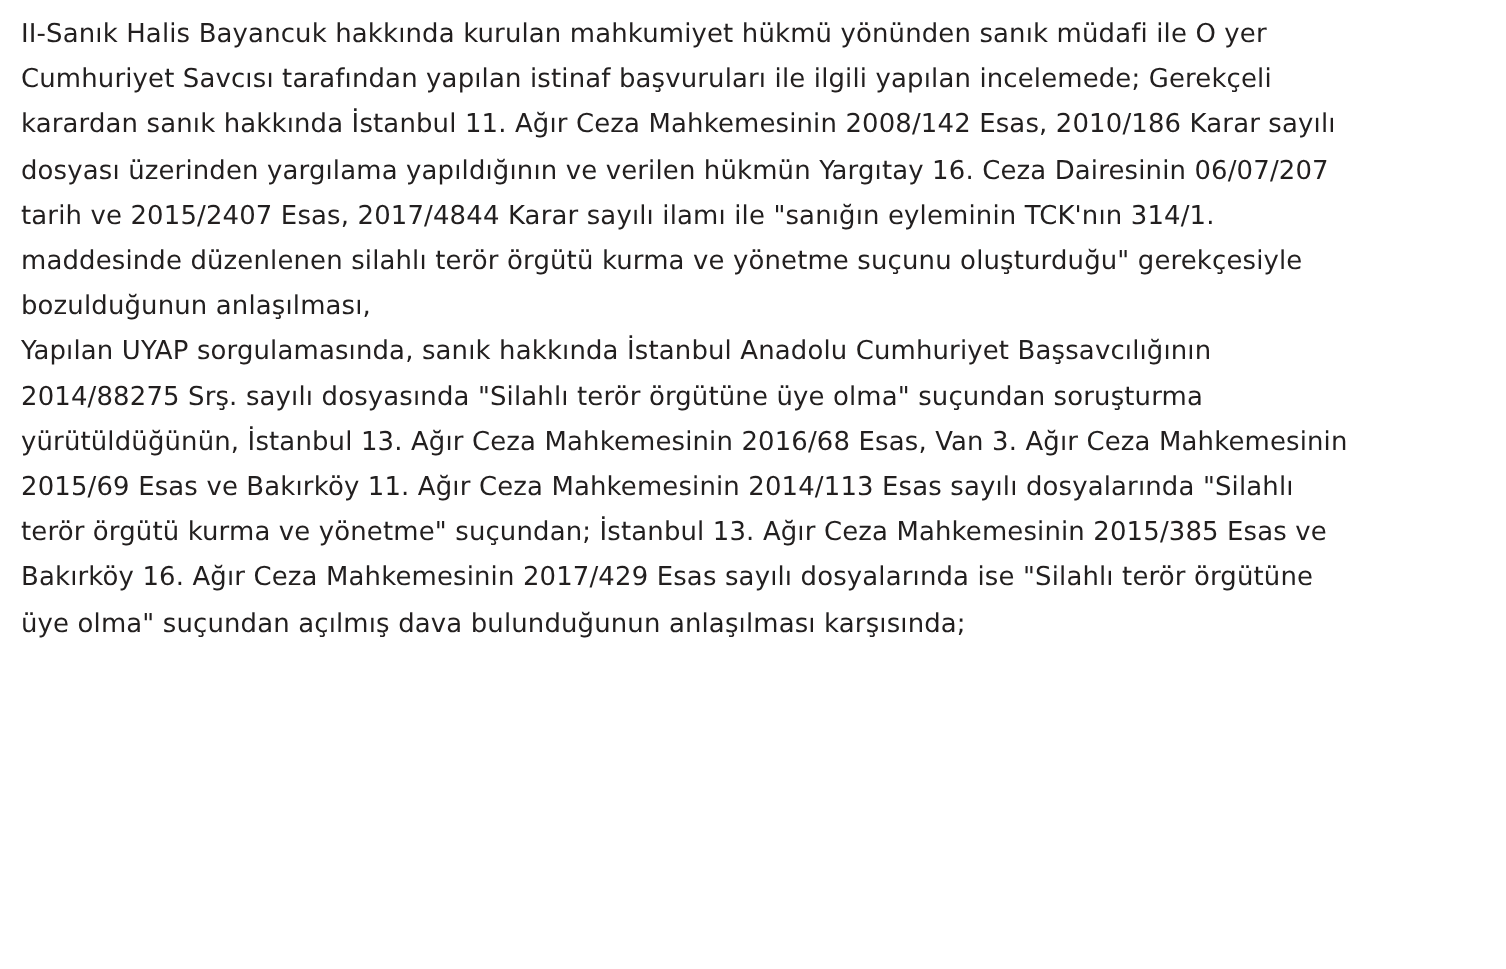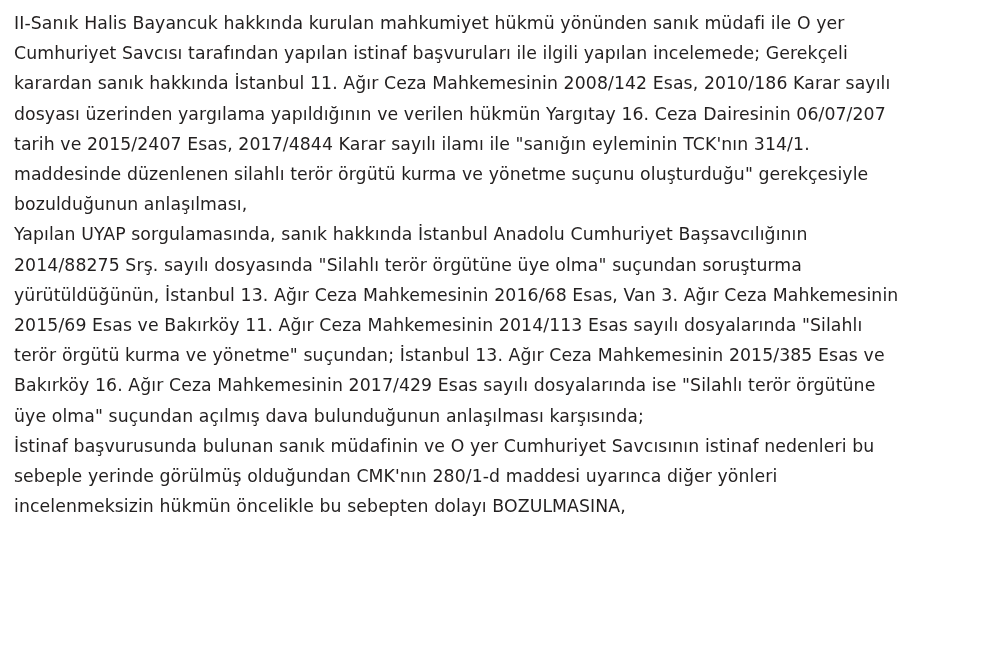--- a/index.html
+++ b/index.html
@@ -32,15 +32,14 @@
     padding: 0;
   }
 </style>
 </head>
 <body>
 
 <div class="page">
   <div class="doc-body">
     <p class="para">II-Sanık Halis Bayancuk hakkında kurulan mahkumiyet hükmü yönünden sanık müdafi ile O yer Cumhuriyet Savcısı tarafından yapılan istinaf başvuruları ile ilgili yapılan incelemede; Gerekçeli karardan sanık hakkında İstanbul 11. Ağır Ceza Mahkemesinin 2008/142 Esas, 2010/186 Karar sayılı dosyası üzerinden yargılama yapıldığının ve verilen hükmün Yargıtay 16. Ceza Dairesinin 06/07/207 tarih ve 2015/2407 Esas, 2017/4844 Karar sayılı ilamı ile "sanığın eyleminin TCK'nın 314/1. maddesinde düzenlenen silahlı terör örgütü kurma ve yönetme suçunu oluşturduğu" gerekçesiyle bozulduğunun anlaşılması,</p>
     <p class="para">Yapılan UYAP sorgulamasında, sanık hakkında İstanbul Anadolu Cumhuriyet Başsavcılığının 2014/88275 Srş. sayılı dosyasında "Silahlı terör örgütüne üye olma" suçundan soruşturma yürütüldüğünün, İstanbul 13. Ağır Ceza Mahkemesinin 2016/68 Esas, Van 3. Ağır Ceza Mahkemesinin 2015/69 Esas ve Bakırköy 11. Ağır Ceza Mahkemesinin 2014/113 Esas sayılı dosyalarında "Silahlı terör örgütü kurma ve yönetme" suçundan; İstanbul 13. Ağır Ceza Mahkemesinin 2015/385 Esas ve Bakırköy 16. Ağır Ceza Mahkemesinin 2017/429 Esas sayılı dosyalarında ise "Silahlı terör örgütüne üye olma" suçundan açılmış dava bulunduğunun anlaşılması karşısında;</p>
-    <p class="para">İstinaf başvurusunda bulunan sanık müdafinin ve O yer Cumhuriyet Savcısının istinaf nedenleri bu sebeple yerinde görülmüş olduğundan CMK'nın 280/1-d maddesi uyarınca diğer yönleri incelenmeksizin hükmün öncelikle bu sebepten dolayı BOZULMASINA,</p>
   </div>
 </div>
 
 </body></html>

